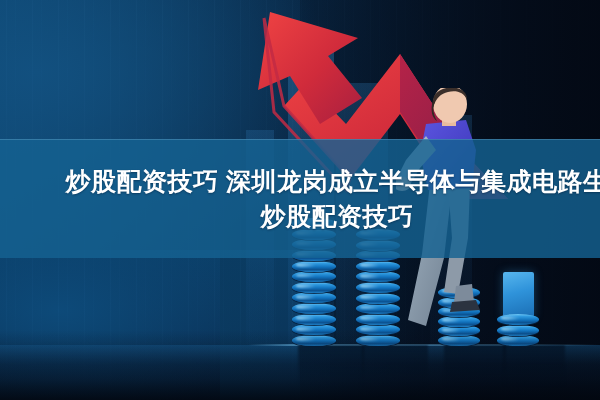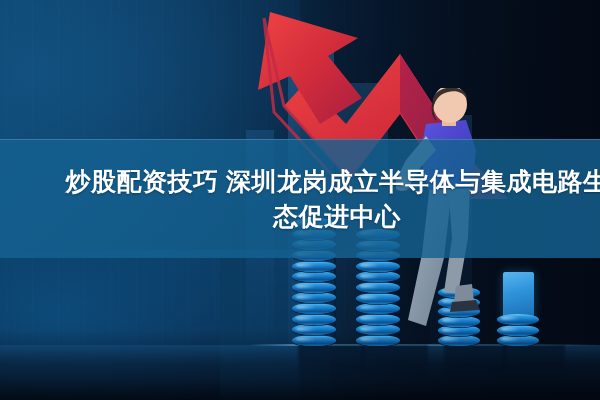--- a/index.html
+++ b/index.html
@@ -268,16 +268,16 @@
       </svg>
     </div>
 
     <div class="vignette-bottom"></div>
   </div>
 
   <div class="band"></div>
   <div class="band-top-edge"></div>
   <div class="title">
     <div class="title-line">炒股配资技巧 深圳龙岗成立半导体与集成电路生</div>
-    <div class="title-line">态促进中心</div>
+    <div class="title-line">炒股配资技巧</div>
   </div>
 
 </div>
 
 </body></html>

